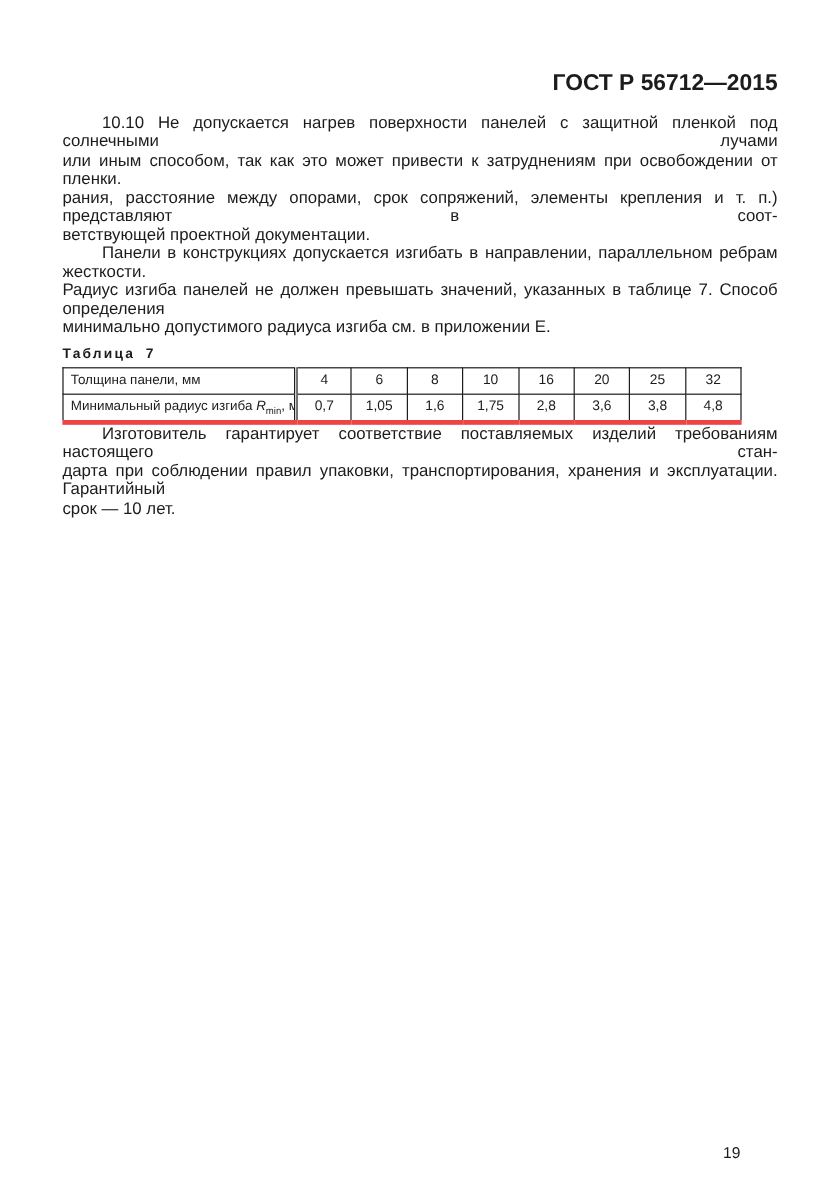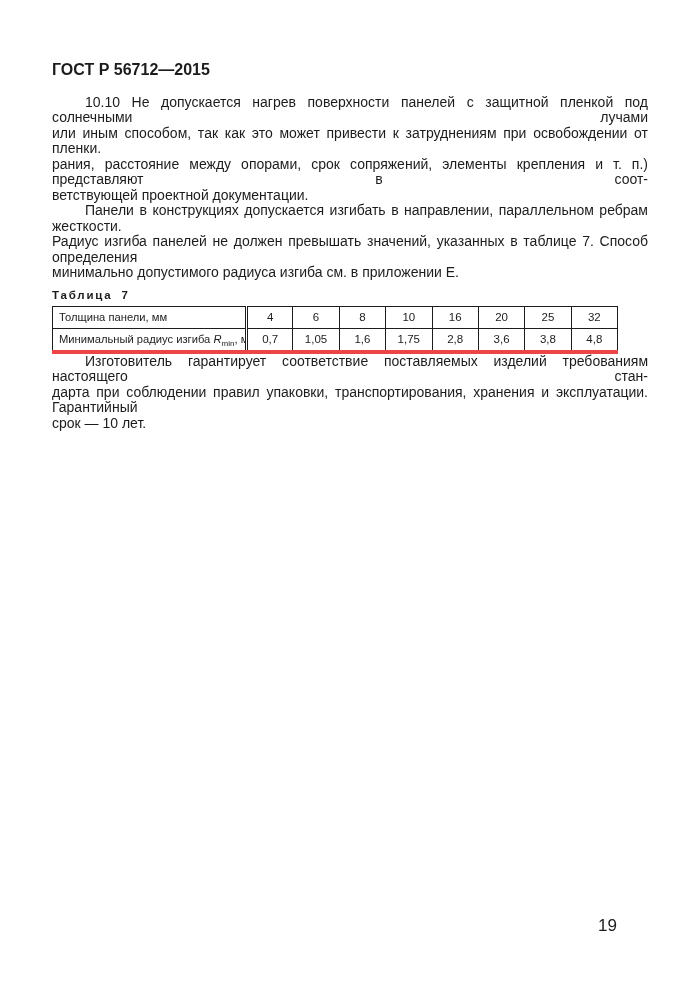--- a/index.html
+++ b/index.html
@@ -16,22 +16,23 @@
     overflow: hidden;
   }
   .content {
     position: absolute;
     left: 52px;
     top: 62px;
     width: 596px;
   }
   .doc-header {
     font-weight: bold;
-    font-size: 16px;
+    font-size: 19px;
     line-height: 15.5px;
+    text-align: right;
     margin-bottom: 17px;
   }
   .para {
     font-size: 14px;
     line-height: 15.5px;
   }
   .para .line {
     text-align: justify;
     text-align-last: justify;
   }
@@ -85,25 +86,25 @@
     line-height: 0;
   }
   h2.s11 {
     font-size: 15px;
     font-weight: bold;
     line-height: 19px;
     margin: 22px 0 6px 33px;
   }
   .pagenum {
     position: absolute;
-    top: 856px;
+    top: 891px;
     left: 0;
     width: 565px;
     text-align: right;
-    font-size: 17px;
+    font-size: 13px;
     line-height: 15px;
   }
 </style>
 </head>
 <body>
 
 <div class="content">
 
   <div class="doc-header">ГОСТ Р 56712—2015</div>
 

